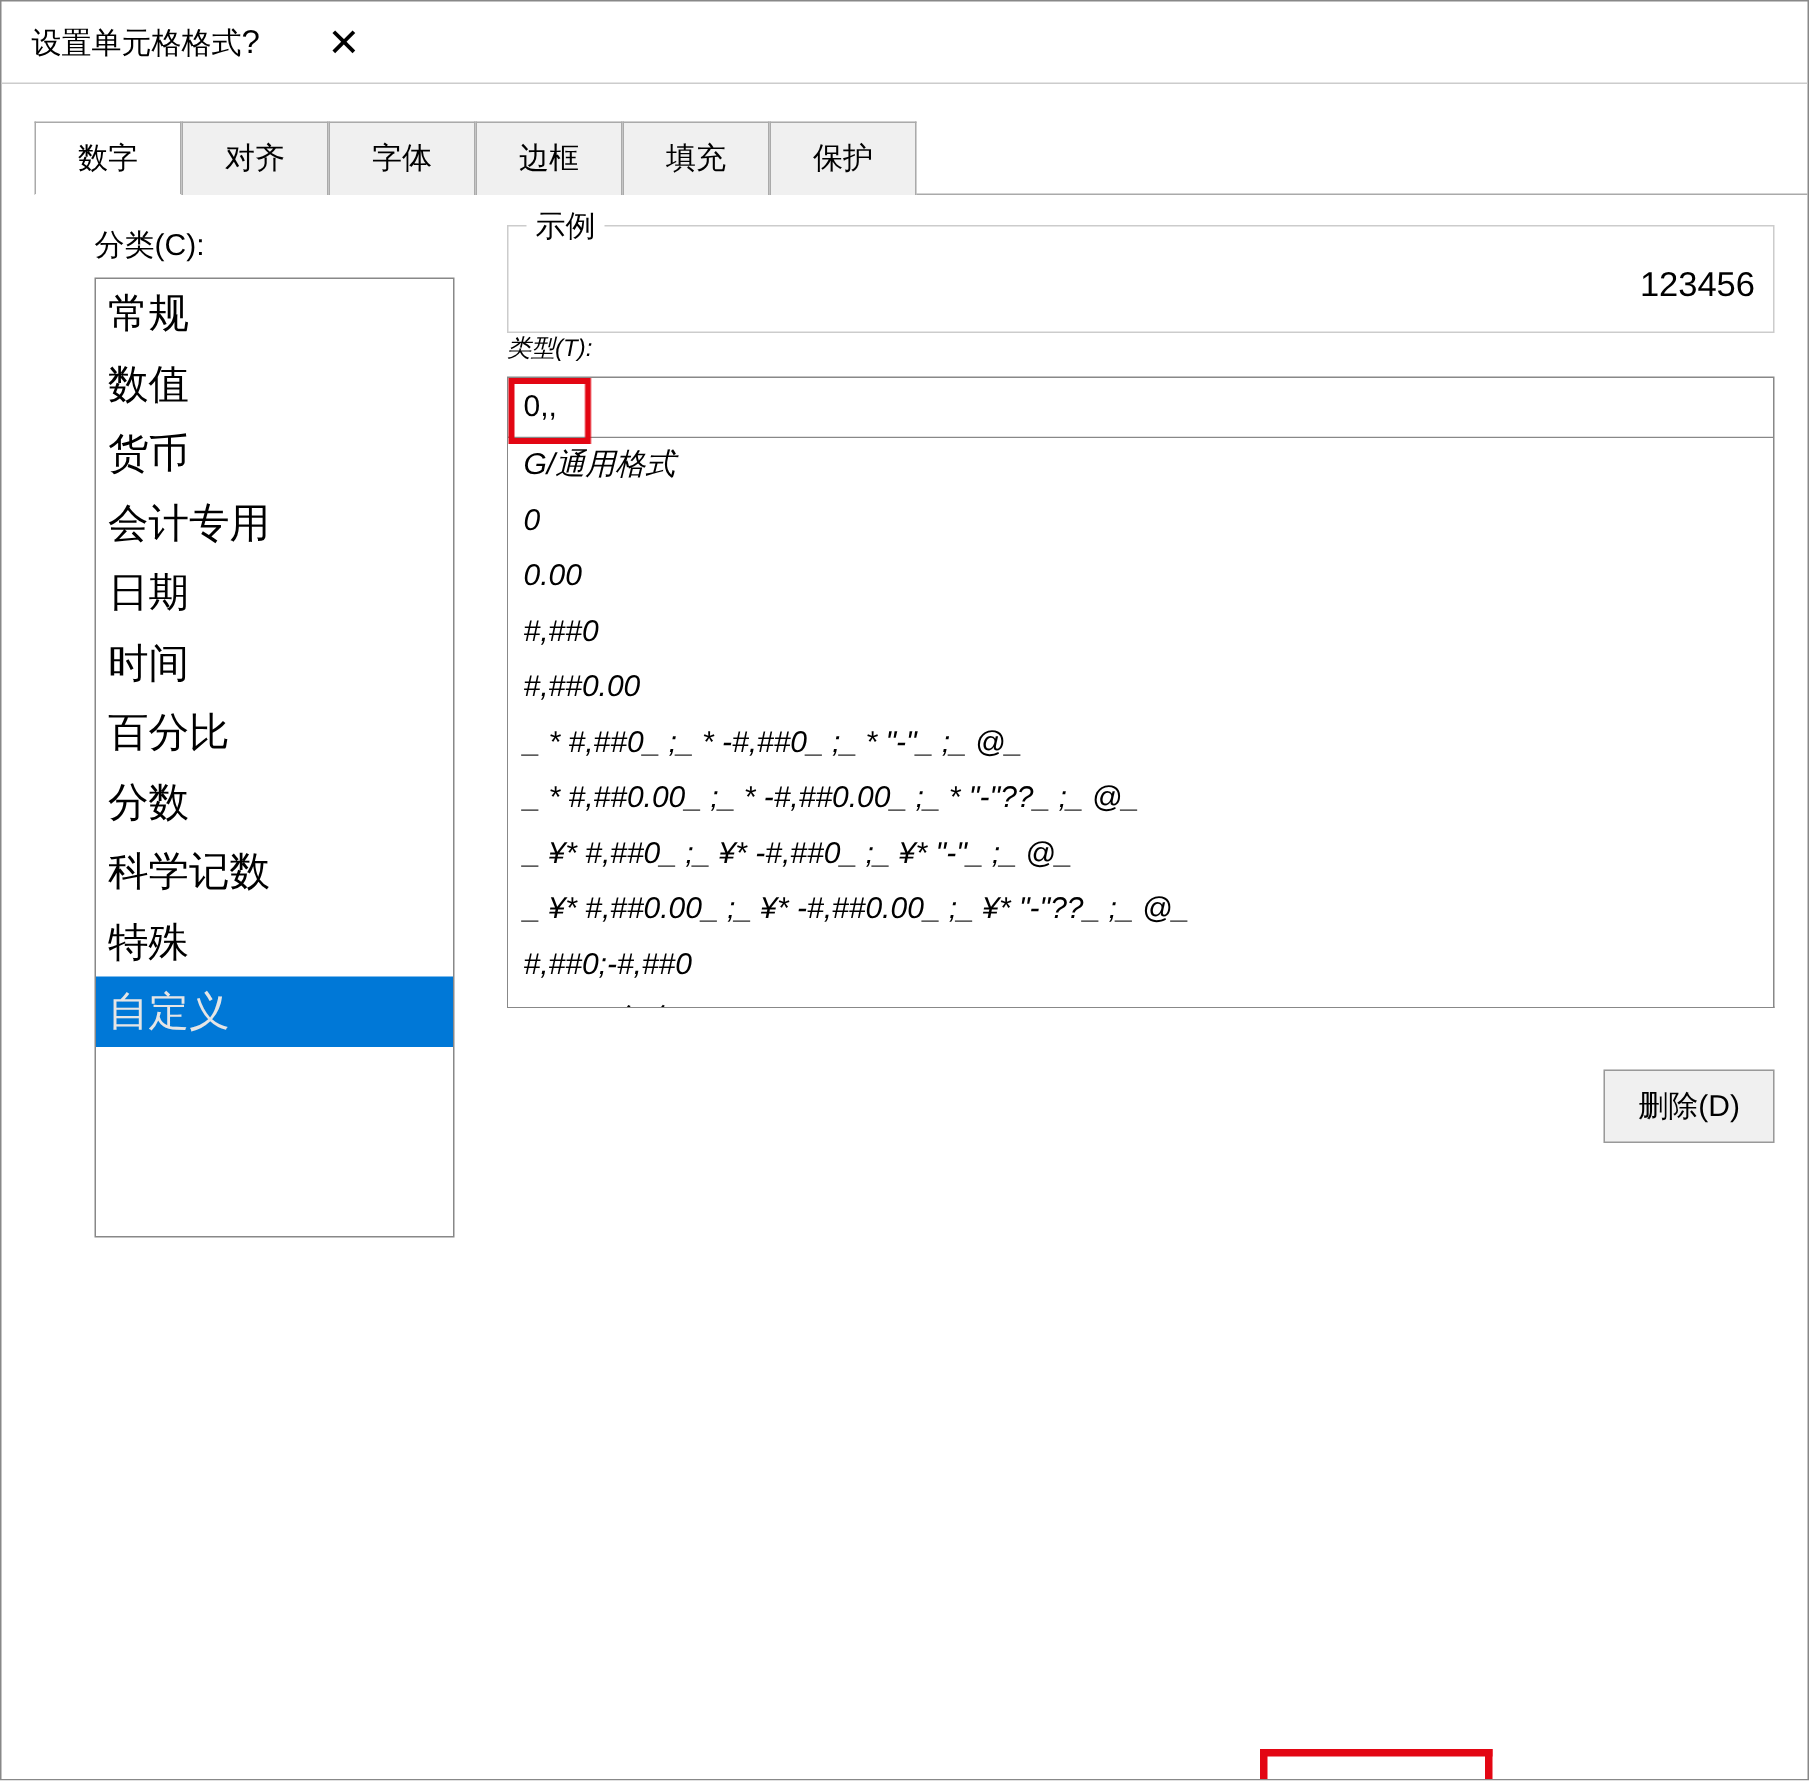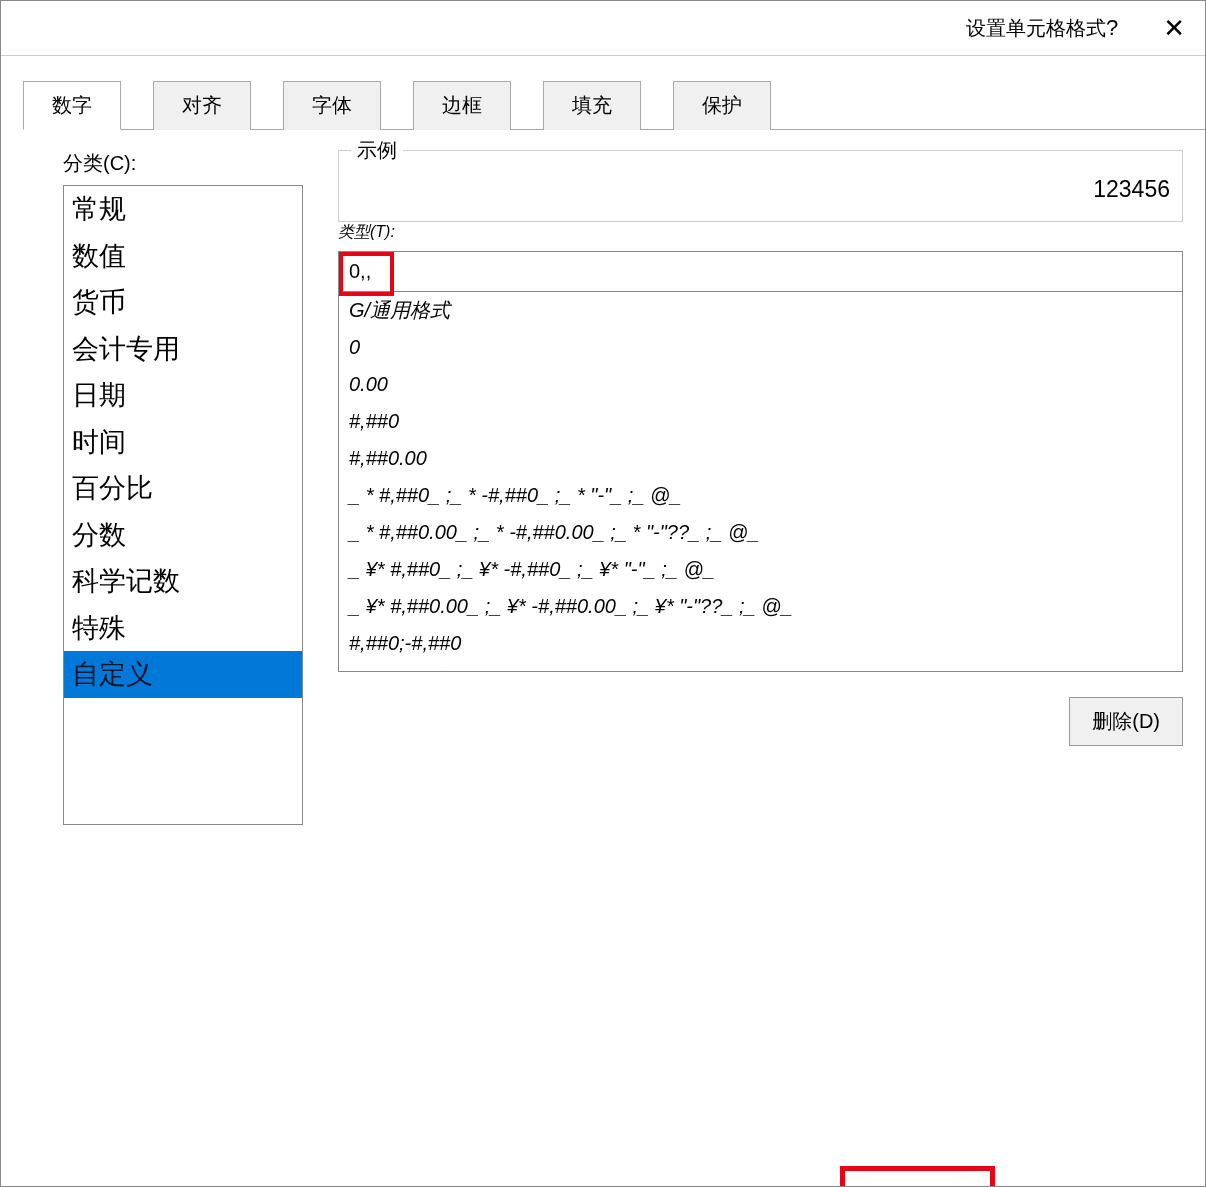--- a/index.html
+++ b/index.html
@@ -18,21 +18,21 @@
       height: 1187px;
       border: 1px solid #888;
       display: flex;
       flex-direction: column;
       position: relative;
     }
     .titlebar {
       height: 55px;
       display: flex;
       align-items: center;
-      justify-content: flex-end;
+      justify-content: flex-start;
       padding: 0 20px;
       border-bottom: 1px solid #ccc;
     }
     .title-text {
       font-size: 20px;
     }
     .title-controls {
       display: flex;
       gap: 45px;
       align-items: center;
@@ -45,21 +45,20 @@
     }
     .close-icon {
       font-size: 26px;
     }
     .tabbar {
       display: flex;
       margin-top: 25px;
       margin-left: 22px;
       border-bottom: 1px solid #aaa;
       padding-bottom: 0;
-      gap: 32px;
     }
     .tab {
       padding: 10px 28px;
       border: 1px solid #aaa;
       border-bottom: none;
       margin-right: 0;
       margin-bottom: -1px;
       background: #f0f0f0;
       cursor: pointer;
       font-size: 20px;
@@ -90,21 +89,21 @@
       background: #fff;
     }
     .category-item {
       padding: 3px 8px;
       font-size: 27px;
       cursor: pointer;
       line-height: 1.5;
     }
     .category-item.selected {
       background: #0078d7;
-      color: #0f172a;
+      color: #e5e5e5;
     }
     .right-panel {
       flex: 1;
       margin-left: 35px;
       display: flex;
       flex-direction: column;
     }
     .sample-group {
       border: 1px solid #ccc;
       padding: 0;
@@ -169,20 +168,21 @@
       justify-content: flex-end;
       margin-top: 25px;
     }
     .delete-btn {
       padding: 10px 22px;
       border: 1px solid #999;
       background: #f0f0f0;
       font-size: 20px;
       cursor: pointer;
       font-family: inherit;
+      margin-top: 16px;
     }
     .hint-text {
       padding: 0 24px;
       font-size: 20px;
       margin-top: 40px;
     }
     .bottom-highlight {
       position: absolute;
       bottom: 0;
       right: 210px;

